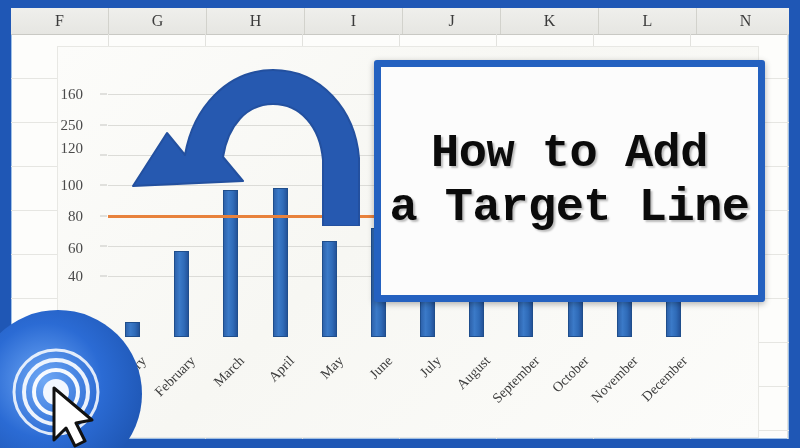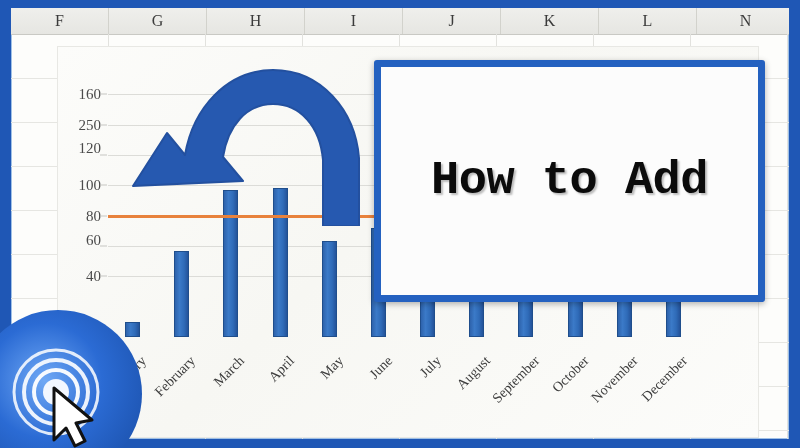--- a/index.html
+++ b/index.html
@@ -33,21 +33,21 @@
   .hgrid{position:absolute;left:0;right:0;height:1px;background:#E6E6E2;}
   
   #chart{
     position:absolute;left:46px;top:38px;width:700px;height:390px;
     background:linear-gradient(135deg,#FCFCFA 0%,#F7F7F3 45%,#FCFCFA 100%);
     border:1px solid #E8E8E4;
   }
   #plot{position:absolute;left:50px;top:32px;right:60px;height:258px;}
   .glin{position:absolute;left:0;right:0;height:1px;background:#DCDCD8;}
   .ylab{
-    position:absolute;right:100%;margin-right:7px;
+    position:absolute;right:100%;margin-right:25px;
     transform:translateY(-50%);
     font-size:15px;color:#4A4A4A;font-family:"Liberation Serif",serif;
     white-space:nowrap;
   }
   .tick{position:absolute;right:100%;margin-right:1px;width:7px;height:1px;background:#C6C6C2;transform:translateY(-50%);}
   .bar{
     position:absolute;bottom:0;width:15px;
     background:linear-gradient(90deg,#2E63AC 0%,#3B7AC8 35%,#2F6BB8 70%,#24539A 100%);
     border:1px solid #1F4E8C;box-sizing:border-box;
   }
@@ -132,21 +132,21 @@
             <div class="ylab" style="top: 15.1765px;">160</div>
             <div class="tick" style="top: 15.1765px;"></div>
             <div class="ylab" style="top: 45.5294px;">250</div>
             <div class="tick" style="top: 45.5294px;"></div>
             <div class="ylab" style="top: 69px;">120</div>
             <div class="tick" style="top: 75.8824px;"></div>
             <div class="ylab" style="top: 106.235px;">100</div>
             <div class="tick" style="top: 106.235px;"></div>
             <div class="ylab" style="top: 136.588px; font-family: Liberation Serif, serif;">80</div>
             <div class="tick" style="top: 136.588px;"></div>
-            <div class="ylab" style="top: 161px;">60</div>
+            <div class="ylab" style="top: 169px;">60</div>
             <div class="tick" style="top: 166.941px;"></div>
             <div class="ylab" style="top: 197.294px;">40</div>
             <div class="tick" style="top: 197.294px;"></div>
           </div>
         <div id="bars">
             <div class="bar" style="left: 17.0833px; height: 15.1765px; background: linear-gradient(90deg, rgb(46, 99, 172) 0%, rgb(59, 122, 200) 35%, rgb(47, 107, 184) 70%, rgb(36, 83, 154) 100%);"></div>
             <div class="bar" style="left: 66.25px; height: 86.5059px; background: linear-gradient(90deg, rgb(46, 99, 172) 0%, rgb(59, 122, 200) 35%, rgb(47, 107, 184) 70%, rgb(36, 83, 154) 100%);"></div>
             <div class="bar" style="left: 115.417px; height: 147.212px; background: linear-gradient(90deg, rgb(46, 99, 172) 0%, rgb(59, 122, 200) 35%, rgb(47, 107, 184) 70%, rgb(36, 83, 154) 100%);"></div>
             <div class="bar" style="left: 164.583px; height: 148.729px; background: linear-gradient(90deg, rgb(46, 99, 172) 0%, rgb(59, 122, 200) 35%, rgb(47, 107, 184) 70%, rgb(36, 83, 154) 100%);"></div>
             <div class="bar" style="left: 213.75px; height: 95.6118px; background: linear-gradient(90deg, rgb(46, 99, 172) 0%, rgb(59, 122, 200) 35%, rgb(47, 107, 184) 70%, rgb(36, 83, 154) 100%);"></div>
@@ -207,20 +207,21 @@
                  C198 34 232 74 236 122
                  L236 190 L200 190 L200 124
                  C197 90 177 68 150 68
                  C124 68 105 89 100 121
                  L120 145 Z" fill="#2659B0" stroke="#23509F" stroke-width="2" stroke-linejoin="round"></path>
       </svg>
     </div>
 
     <div id="titlecard">
       <div class="tline">How to Add</div>
+      <div class="tline">a Target Line</div>
     </div>
 
   </div>
 
   <div id="logo">
     <svg viewBox="0 0 152 152" width="152" height="152">
       <defs>
         <radialGradient id="gl" cx="42%" cy="42%" r="62%">
           <stop offset="0%" stop-color="#6FA8F5"></stop>
           <stop offset="55%" stop-color="#2B6BD4"></stop>

